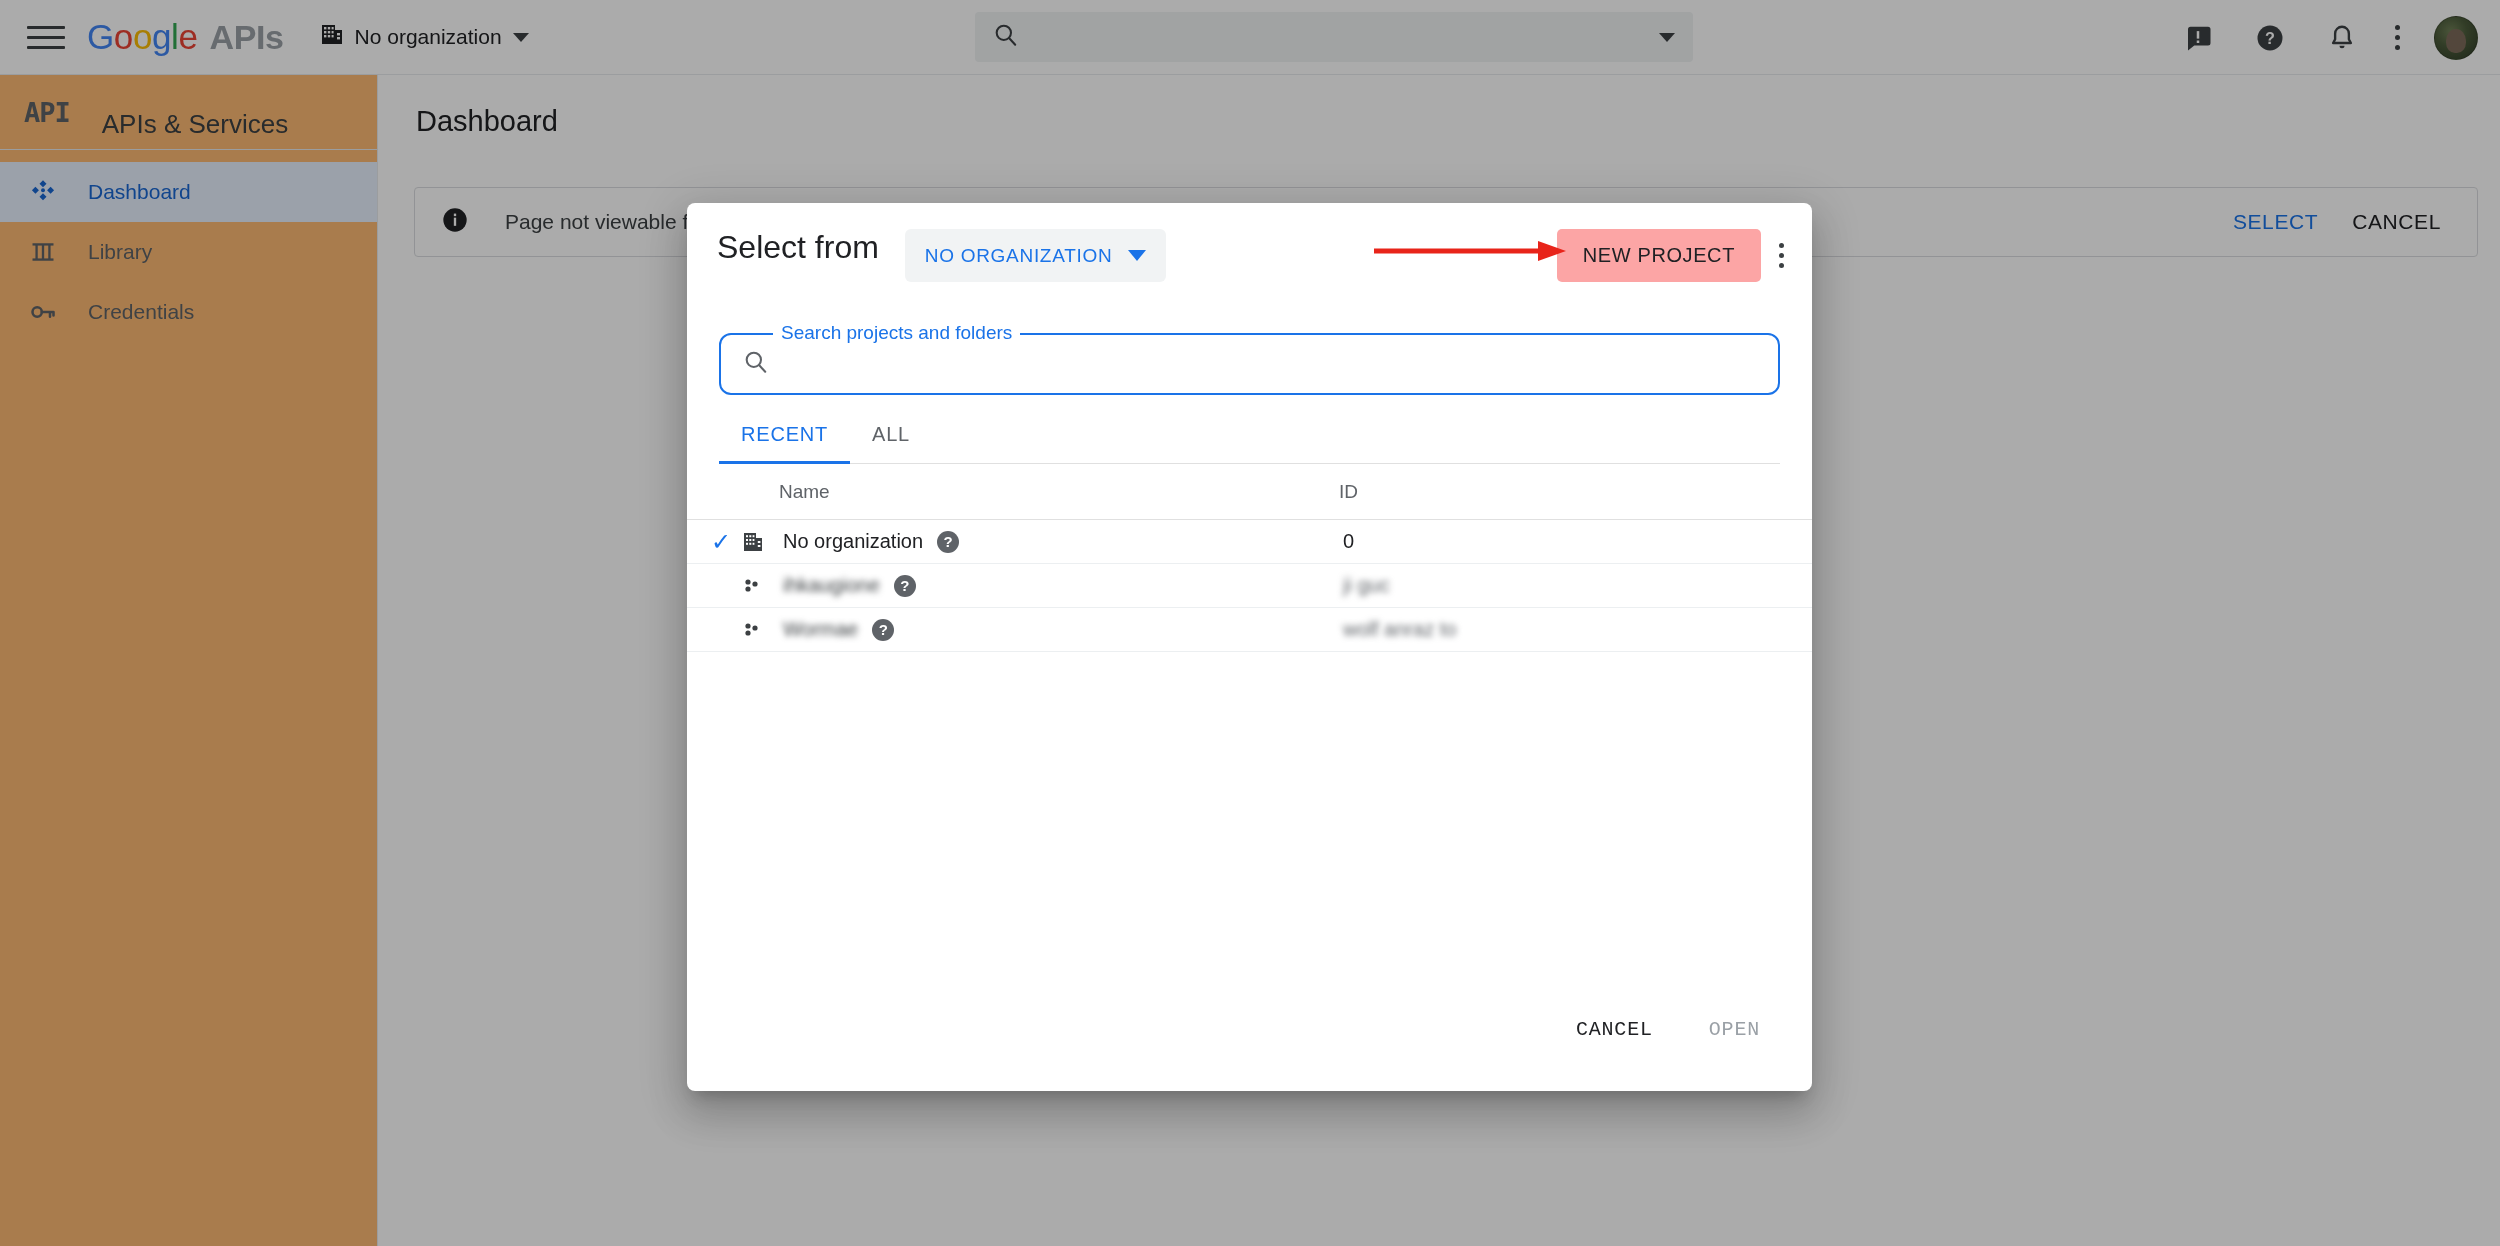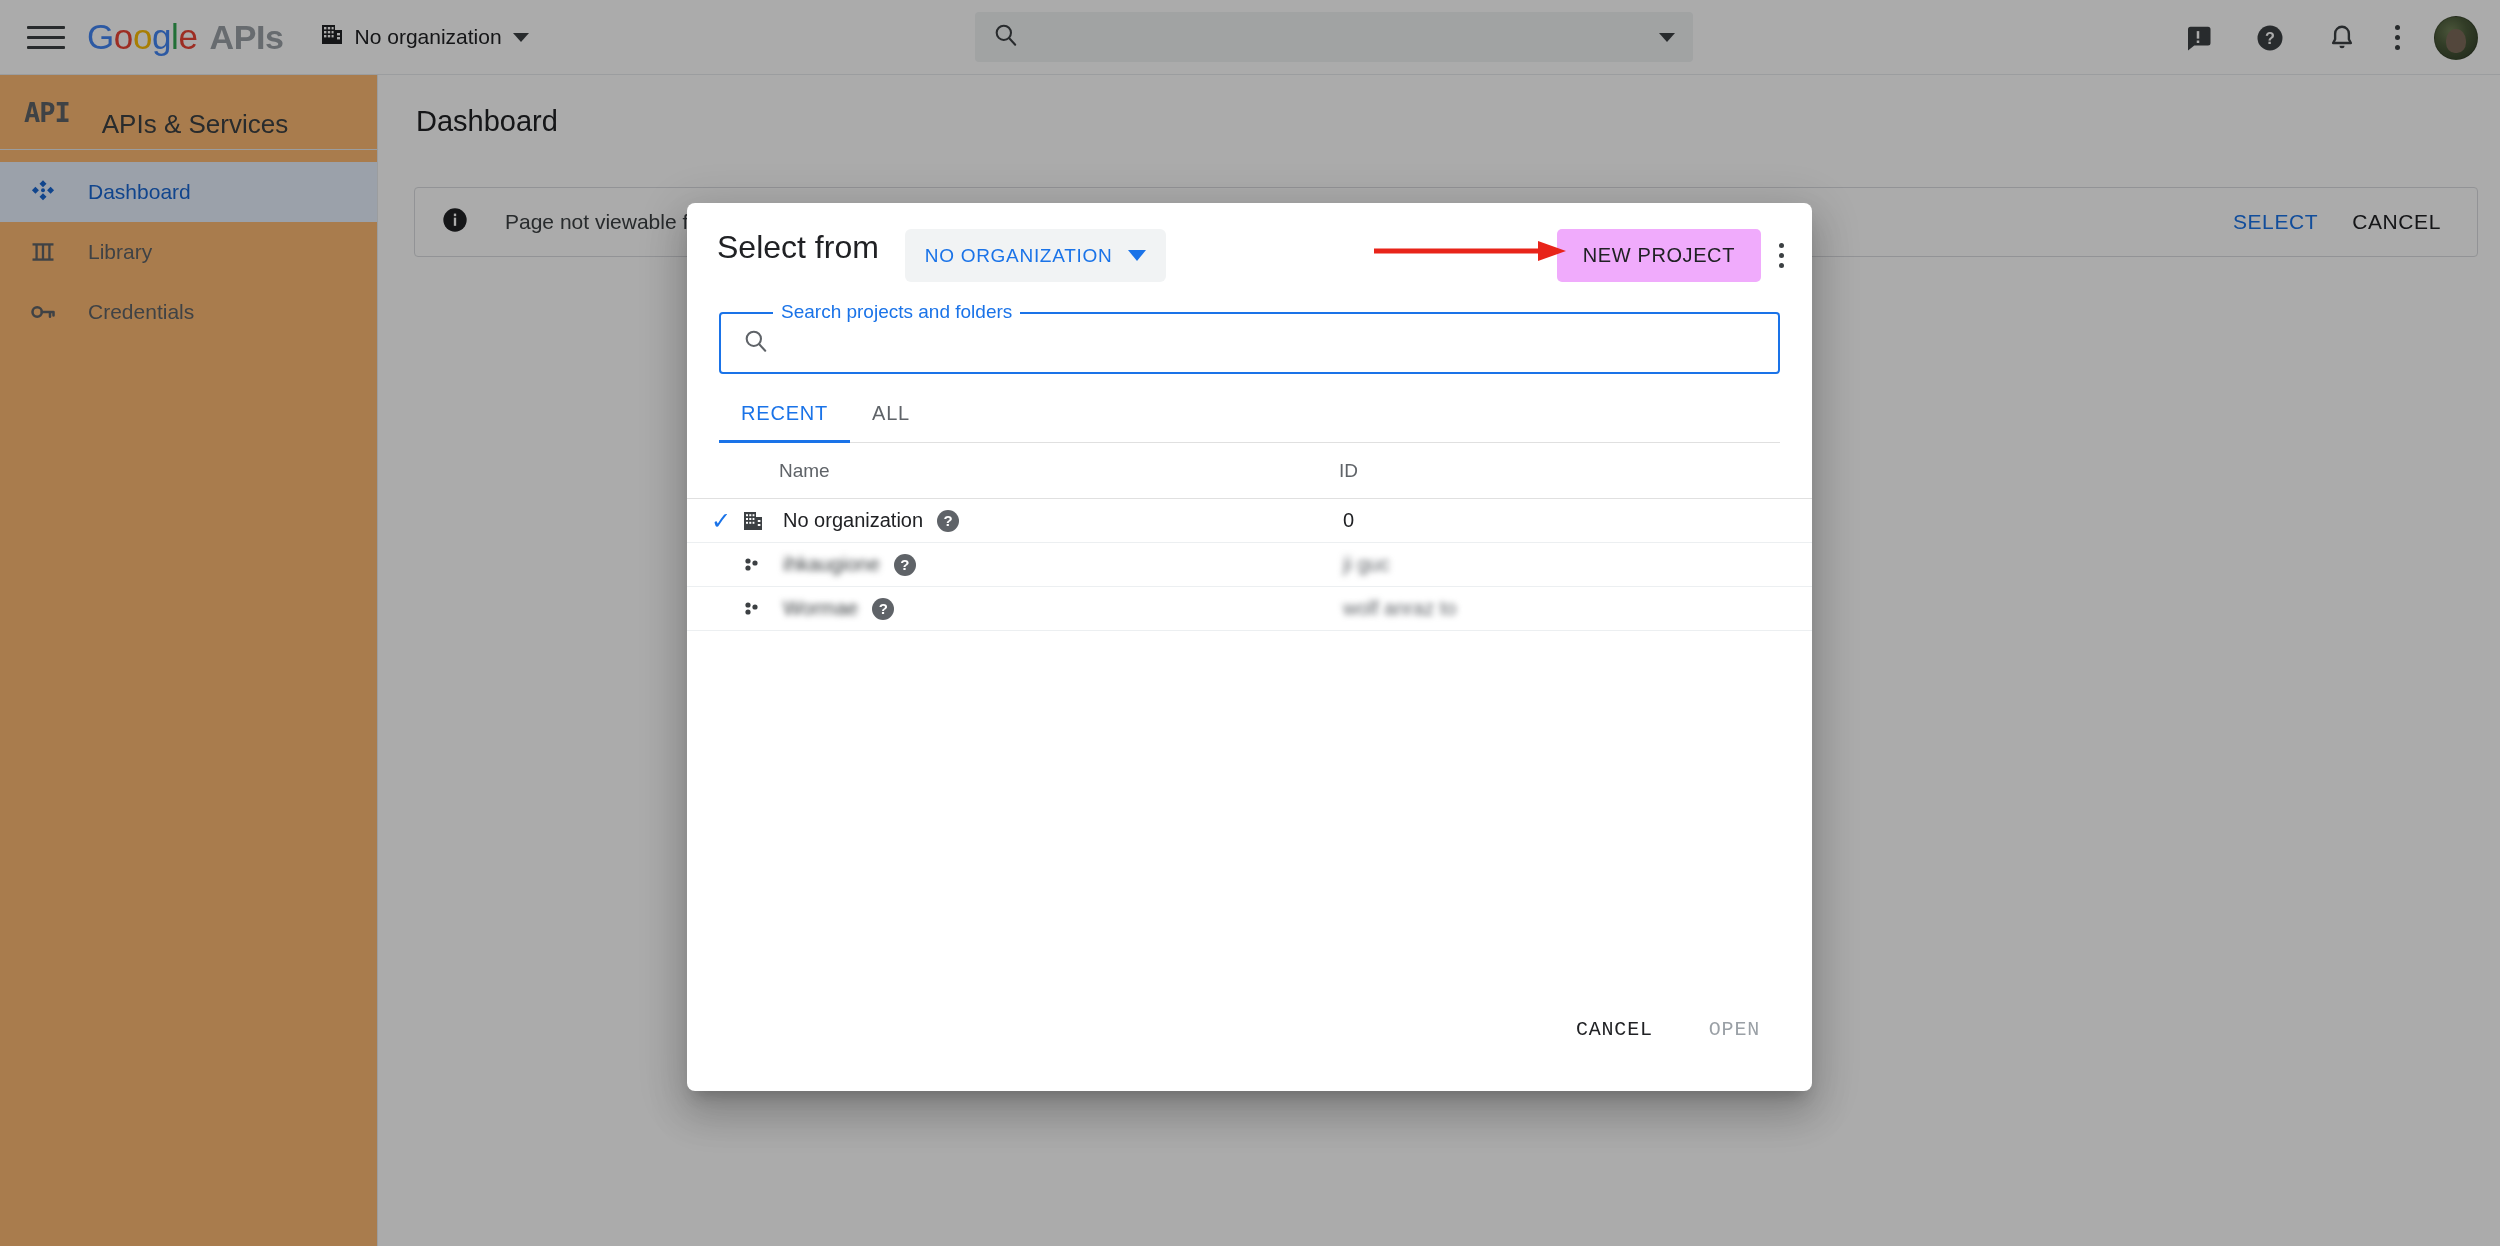--- a/index.html
+++ b/index.html
@@ -134,34 +134,35 @@
   .org-chip {
     background: #f1f3f4; border-radius: 6px;
     padding: 12px 20px; display: flex; align-items: center; gap: 16px;
     color: #1a73e8; font-size: 19px; font-weight: 500; letter-spacing: .7px;
     cursor: pointer; margin-left: 8px;
   }
   .org-chip .caret-blue { width:0;height:0;border-left:9px solid transparent;border-right:9px solid transparent;border-top:11px solid #1a73e8; }
 
   .head-right { margin-left: auto; display: flex; align-items: center; gap: 18px; }
   .newproj-btn {
-    background: #f0abfc; border: none; border-radius: 5px;
+    background: #fca5a5; border: none; border-radius: 5px;
     padding: 15px 26px; font-size: 20px; font-weight: 500; letter-spacing: .6px;
     color: #202124; cursor: pointer; font-family: "Liberation Sans", sans-serif;
   }
 
   
   .annot-arrow { position: absolute; left: 1372px; top: 238px; z-index: 70; pointer-events: none; }
 
   
   .search-wrap { padding: 30px 32px 0 32px; position: relative; }
   .search-field {
-    height: 62px; border: 2px solid #1a73e8; border-radius: 4px;
+    height: 62px; border: 2px solid #1a73e8; border-radius: 12px;
     display: flex; align-items: center; padding: 0 22px; position: relative;
     cursor: text;
+    margin-top: 21px;
   }
   .search-legend {
     position: absolute; left: 52px; top: -12px; background: #fff;
     padding: 0 8px; color: #1a73e8; font-size: 19px; line-height: 20px;
   }
   .search-input {
     border: none; outline: none; flex: 1; height: 100%;
     font-size: 21px; font-family: "Liberation Sans", sans-serif; color: #202124;
     background: transparent; margin-left: 16px;
   }

